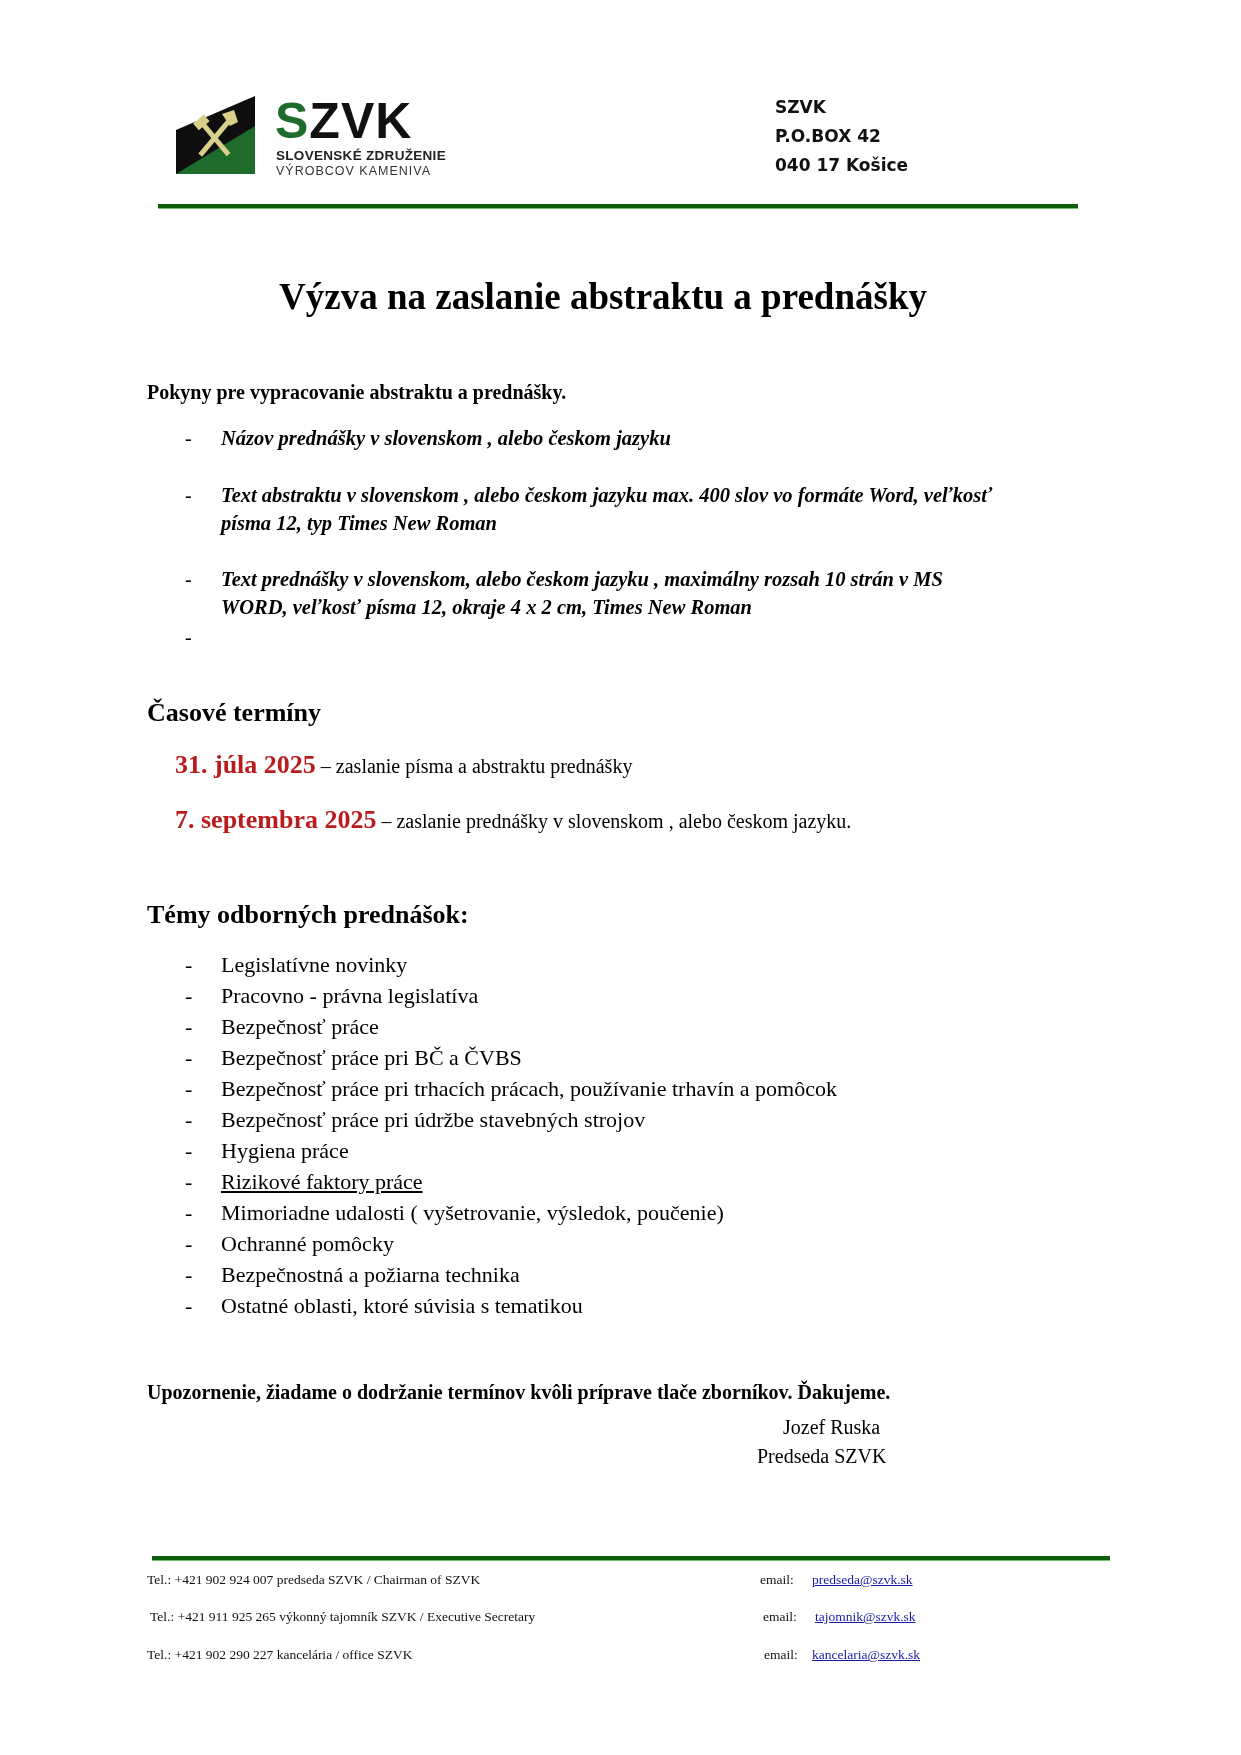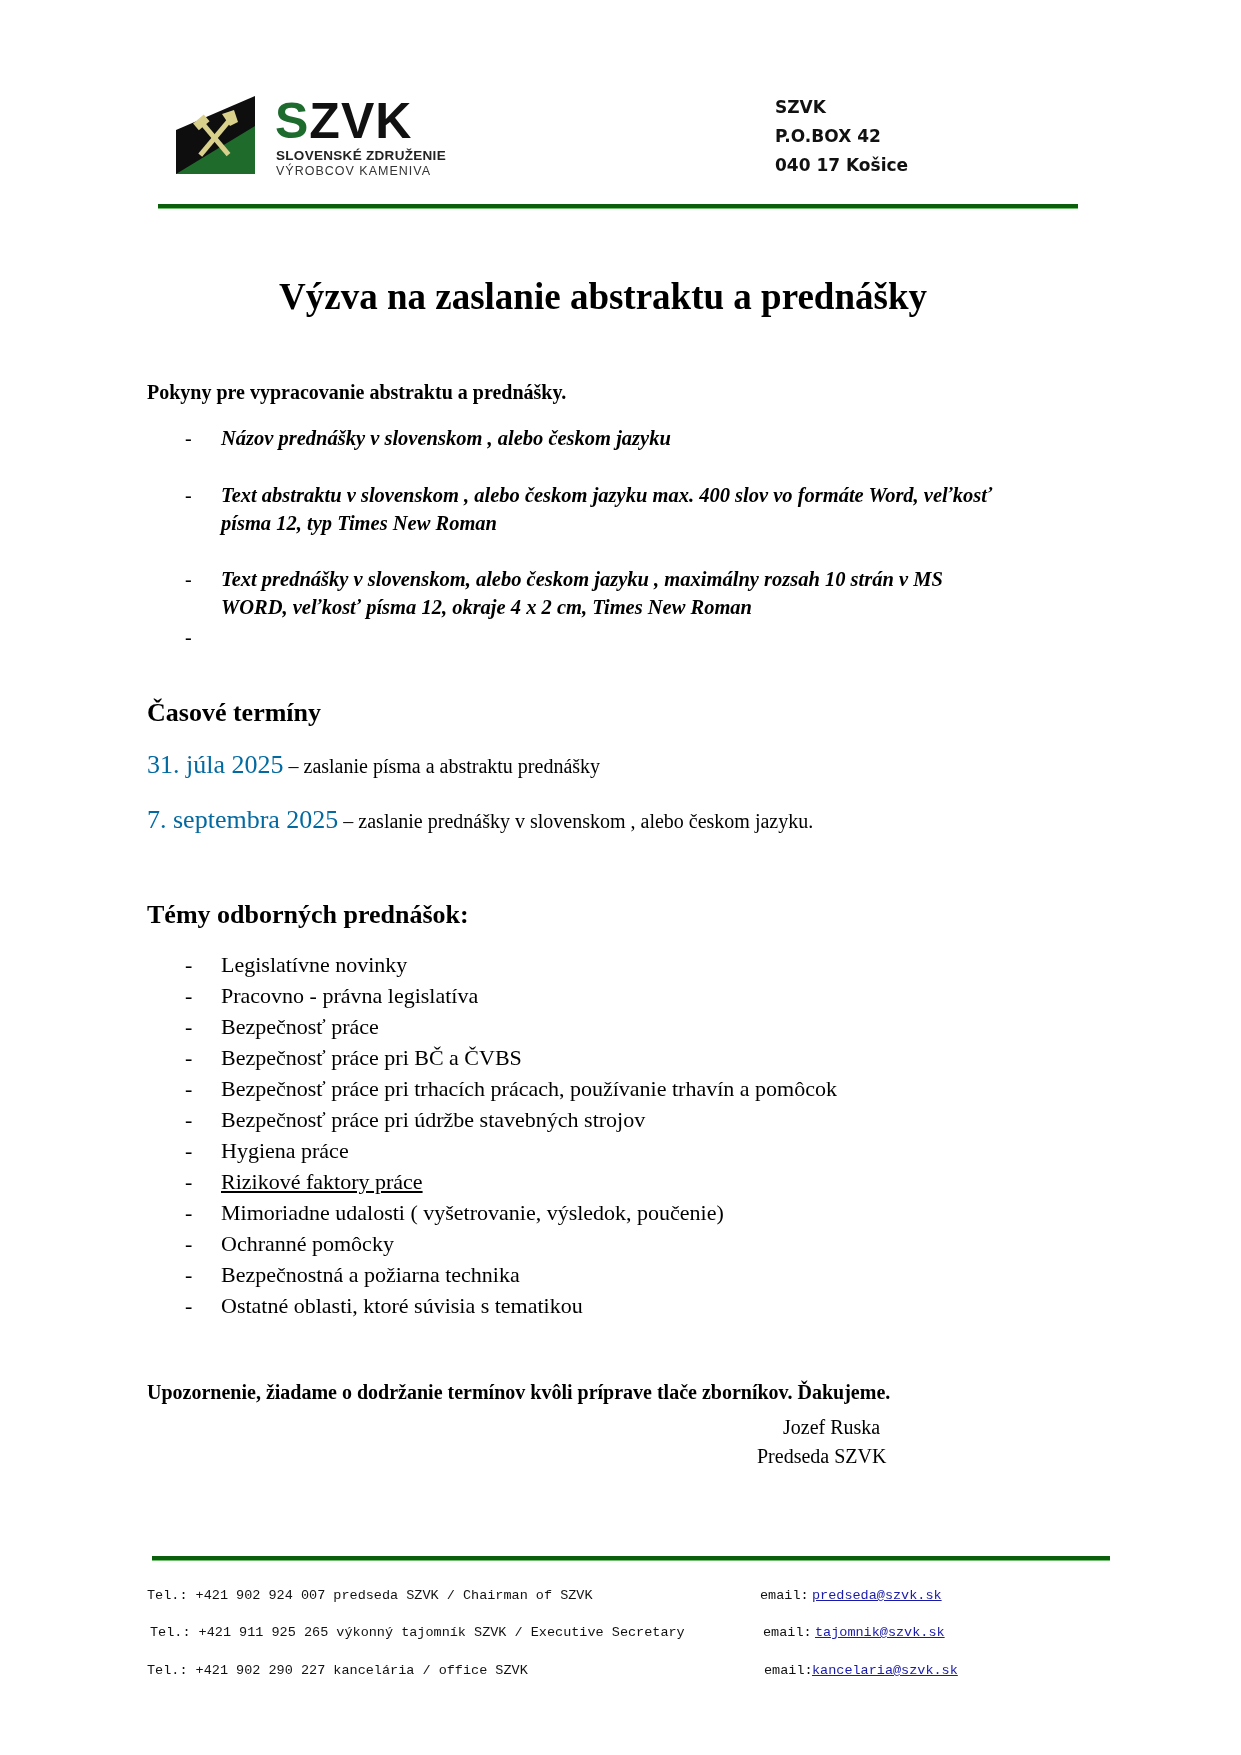--- a/index.html
+++ b/index.html
@@ -1,39 +1,39 @@
 <!DOCTYPE html>
 <html><head>
   <meta charset="utf-8">
   <style>
     html, body { margin: 0; padding: 0; background: #ffffff; }
     body { width: 1241px; height: 1755px; position: relative; overflow: hidden; color: #000; }
     .abs { position: absolute; white-space: nowrap; }
     .serif { font-family: "Liberation Serif", "DejaVu Serif", serif; }
-    .sans { font-family: Liberation Mono, monospace; margin-top: 16px; }
+    .sans { font-family: Liberation Serif, serif; }
 
     
     .logo { position: absolute; left: 176px; top: 96px; width: 270px; height: 84px; }
     .logo-word { position: absolute; left: 275px; top: 96px; font-family: "Liberation Sans", "DejaVu Sans", sans-serif; font-weight: 900; font-size: 50px; letter-spacing: 1px; line-height: 50px; }
     .logo-word .s { color: #1e6b2e; }
     .logo-word .rest { color: #111; }
     .logo-sub1 { left: 276px; top: 148px; font-family: "Liberation Sans", "DejaVu Sans", sans-serif; font-size: 13.5px; font-weight: bold; color: #222; letter-spacing: 0.3px; }
     .logo-sub2 { left: 276px; top: 164px; font-family: "Liberation Sans", "DejaVu Sans", sans-serif; font-size: 12.5px; color: #333; letter-spacing: 1px; }
 
     
     .addr { left: 775px; font-family: "DejaVu Sans", "Liberation Sans", sans-serif; font-weight: bold; font-size: 17px; color: #111; }
 
     .rule { position: absolute; background: #0b5e0b; border-bottom: 1px solid #6fbf6f; }
 
     .title { left: 0; width: 1206px; text-align: center; top: 275px; font-size: 37px; font-weight: bold; }
     .h-bold20 { font-size: 20px; font-weight: bold; }
     .dash { font-size: 20px; }
     .ibold { font-size: 20.5px; font-weight: bold; font-style: italic; }
     .h2 { font-size: 26px; font-weight: bold; }
-    .date { font-size: 26px; font-weight: normal; color: #0369a1; }
+    .date { font-size: 26px; font-weight: bold; color: #b91c1c; margin-left: 28px; }
     .date-desc { font-size: 20px; }
     .topic { font-size: 22px; }
     .sig { font-size: 20px; text-align: center; }
     .foot { font-size: 13.5px; color: #111; }
     .mail { font-size: 13.5px; color: #1a1aa8; text-decoration: underline; }
   </style>
 </head>
 <body>
 
 <div>

